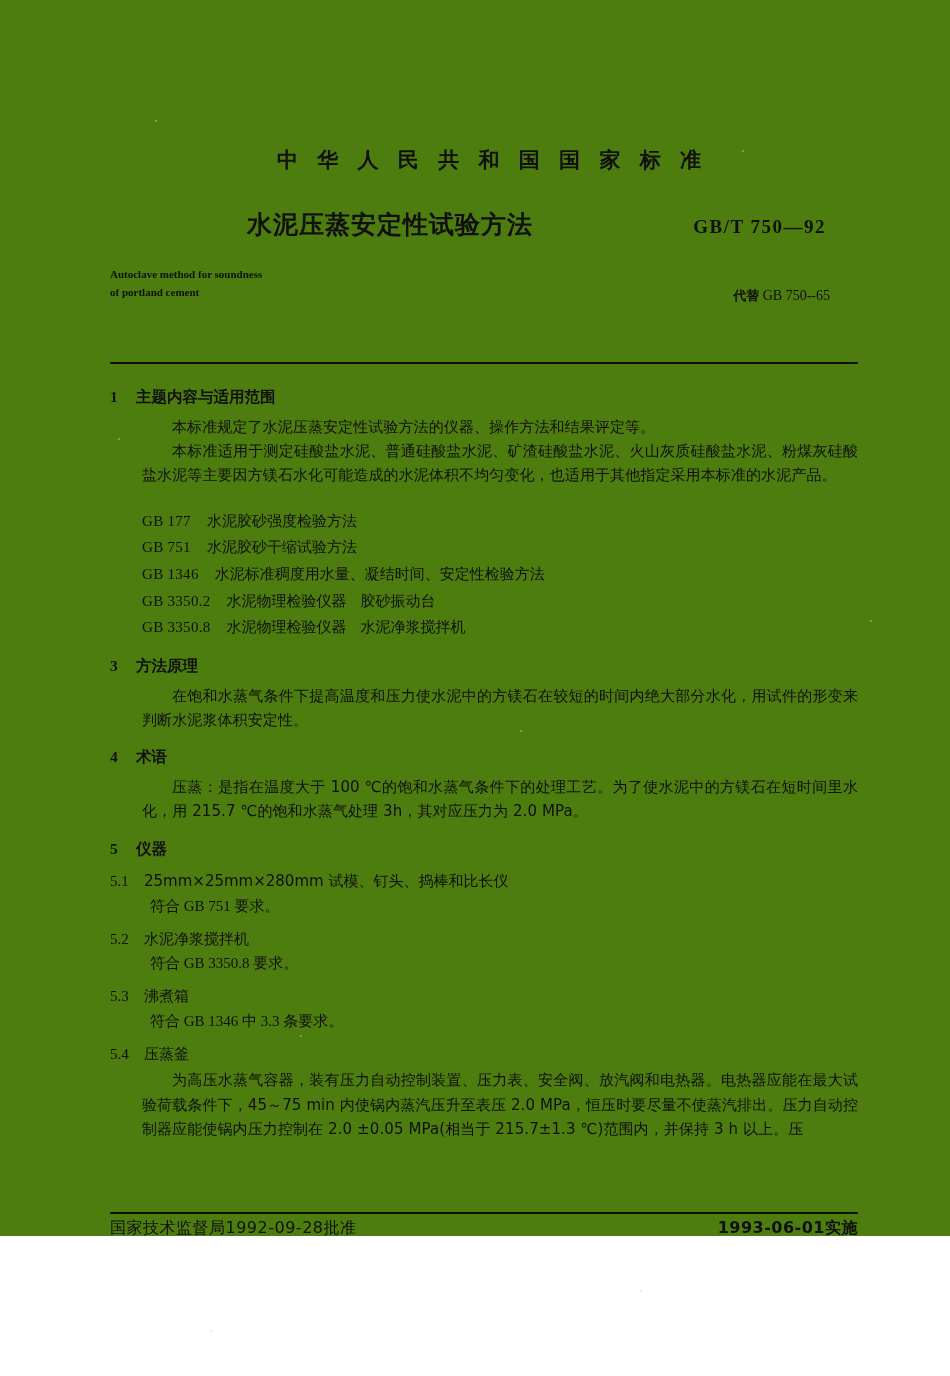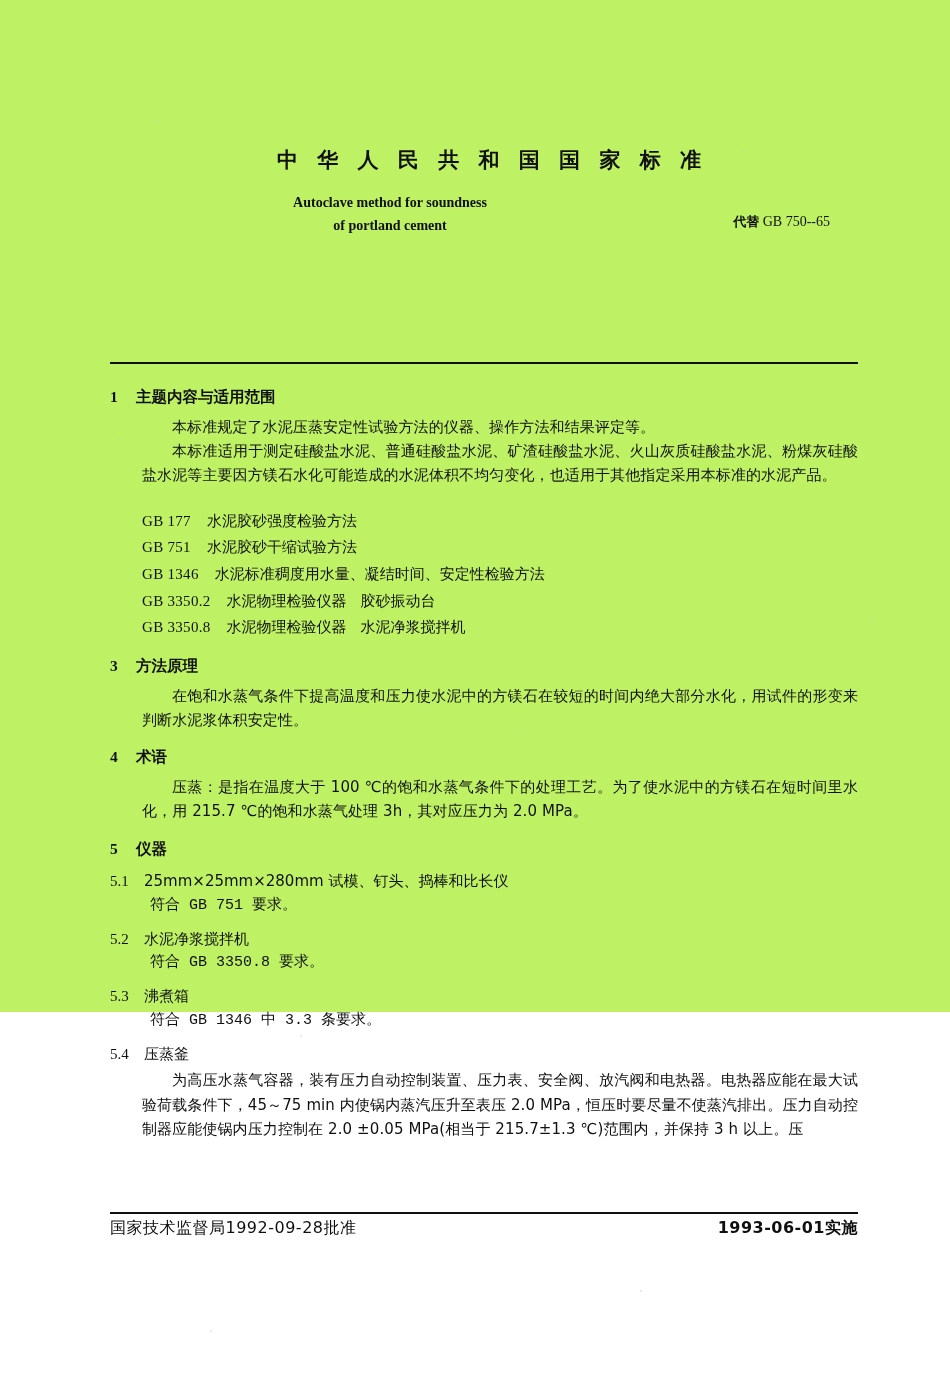--- a/index.html
+++ b/index.html
@@ -12,22 +12,22 @@
     height: 1376px;
     position: relative;
     font-family: "Liberation Serif", "DejaVu Serif", serif;
     color: #101010;
     overflow: hidden;
   }
   .page {
     position: absolute;
     left: 0; top: 0;
     width: 950px;
-    height: 1012px;
-    background: #bef264;
+    height: 1236px;
+    background: #4d7c0f;
   }
   
   .header {
     position: absolute;
     left: 110px;
     top: 148px;
     width: 748px;
   }
   .banner {
     text-align: center;
@@ -69,24 +69,24 @@
   .subtitle-row {
     position: relative;
     margin-top: 18px;
     height: 54px;
   }
   .eng-title {
     position: absolute;
     left: 0;
     top: 0;
     width: 560px;
-    text-align: center;
-    font-family: "Liberation Serif", "DejaVu Serif", serif;
-    font-weight: bold;
-    font-size: 14px;
+    text-align: left;
+    font-family: "Liberation Serif", "DejaVu Serif", serif;
+    font-weight: bold;
+    font-size: 11px;
     line-height: 1.65;
   }
   .replaces {
     position: absolute;
     right: 28px;
     top: 22px;
     font-size: 14px;
     white-space: nowrap;
     font-family: "Liberation Serif", "DejaVu Serif", serif;
   }
@@ -159,21 +159,21 @@
     font-size: 15px;
     line-height: 1.62;
     white-space: nowrap;
   }
   .sub-head .snum {
     font-family: "Liberation Serif", "DejaVu Serif", serif;
     display: inline-block;
     min-width: 34px;
   }
   .sub-body {
-    font-family: Liberation Mono, monospace;
+    font-family: Liberation Serif, serif;
     font-size: 15px;
     line-height: 1.62;
     padding-left: 40px;
   }
   .num { font-family: "Liberation Serif", "DejaVu Serif", serif; }
   
   .footer-rule {
     position: absolute;
     left: 110px;
     top: 1212px;
@@ -219,20 +219,24 @@
   }
 </style>
 </head>
 <body>
 
 <div class="page">
 
   <div class="header">
     <div class="banner">中 华 人 民 共 和 国 国 家 标 准</div>
 
+    <div class="title-row">
+      <div class="main-title">水泥压蒸安定性试验方法</div>
+      <div class="std-no">GB/T 750—92</div>
+    </div>
 
     <div class="subtitle-row">
       <div class="eng-title">
         <div>Autoclave method for soundness</div>
         <div>of portland cement</div>
       </div>
       <div class="replaces">
         <span class="cn">代替</span>
         <span>GB 750--65</span>
       </div>

